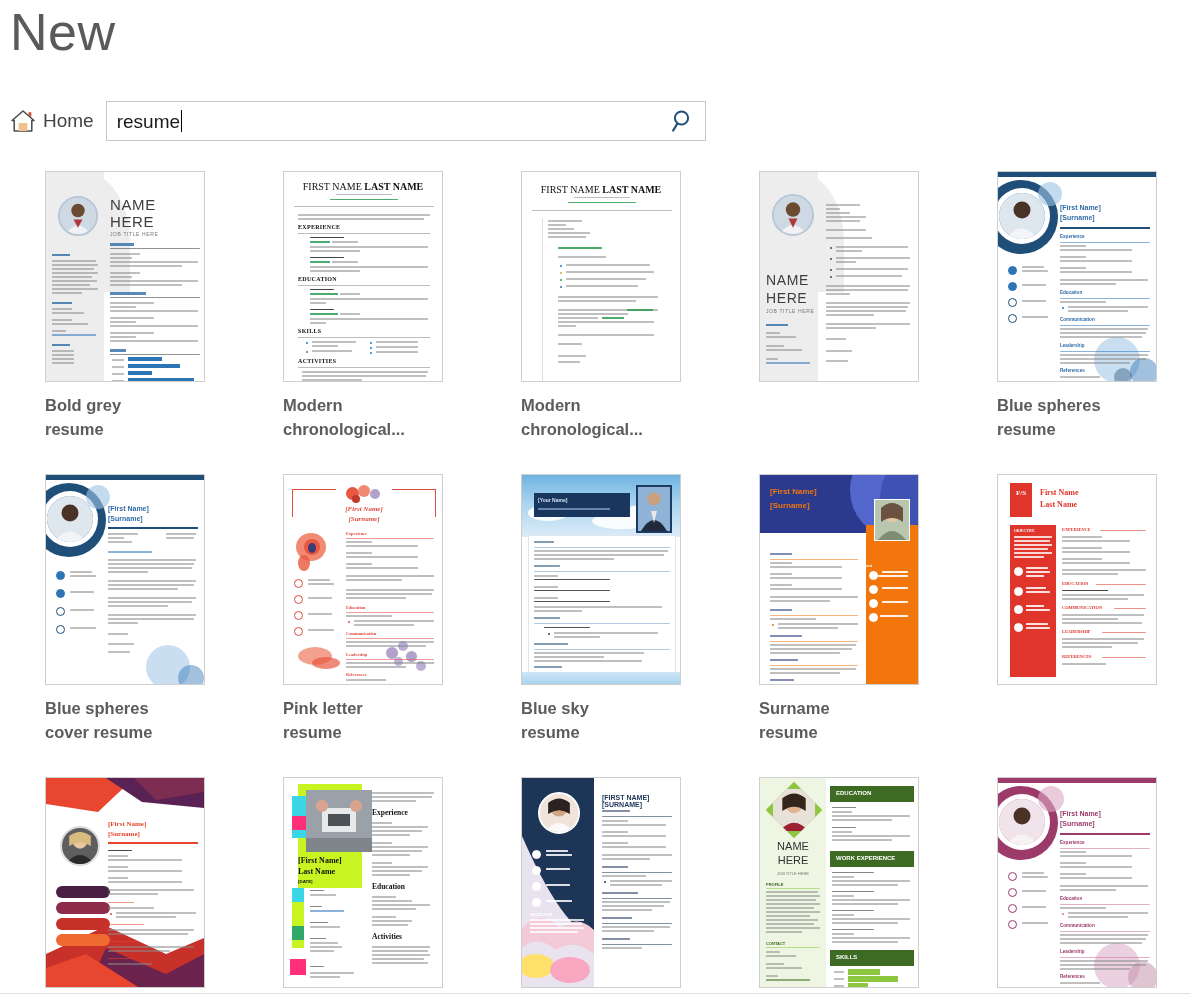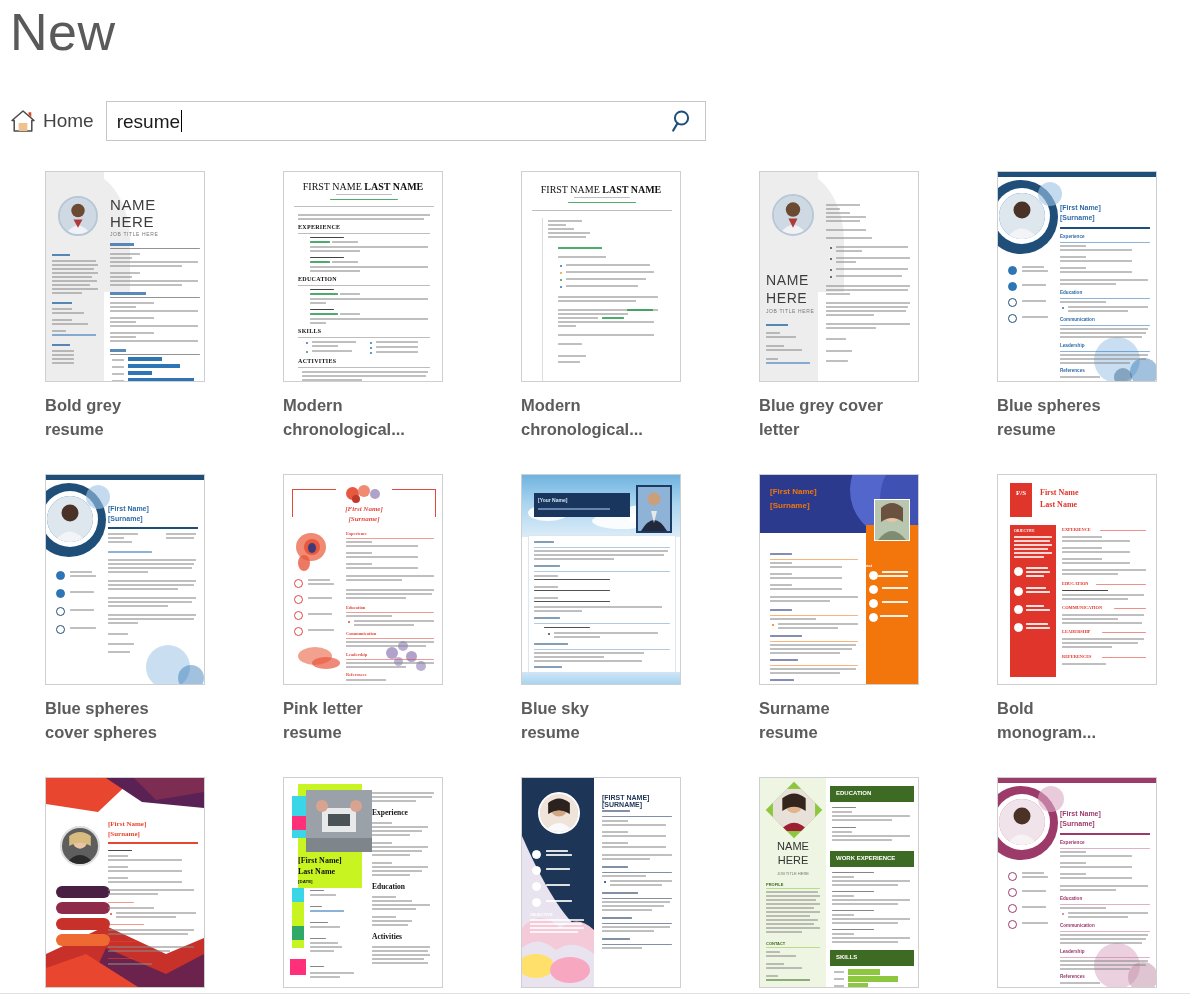--- a/index.html
+++ b/index.html
@@ -413,24 +413,20 @@
           <div class="ph" style="left:66px;top:134px;width:82px;"></div>
           <div class="ph" style="left:66px;top:138px;width:80px;"></div>
           <div class="ph" style="left:66px;top:142px;width:48px;"></div>
           <div class="ph" style="left:66px;top:151px;width:84px;"></div>
           <div class="ph" style="left:66px;top:155px;width:50px;"></div>
           <div class="ph" style="left:66px;top:166px;width:20px;"></div>
           <div class="ph" style="left:66px;top:178px;width:26px;"></div>
           <div class="ph" style="left:66px;top:188px;width:22px;"></div>
         </div>
       </div>
-      <div class="tpl-label">
-        <div>Blue grey cover</div>
-        <div>letter</div>
-      </div>
     </div>
 
     <div class="tpl-card" style="left:997px;">
       <div class="thumb-wrap">
         <div class="doc">
           <div style="position:absolute;left:0;top:0;width:100%;height:5px;background:#1f4e79;"></div>
           <div class="sph" style="left:-14px;top:8px;width:74px;height:74px;background:#1f4e79;"></div>
           <div class="sph" style="left:-4px;top:16px;width:56px;height:56px;background:#fff;"></div>
           <div class="sph" style="left:1px;top:21px;width:46px;height:46px;background:#2e75b6;overflow:hidden;">
             <svg viewBox="0 0 46 46" style="position:absolute;inset:0;">
@@ -546,21 +542,21 @@
           <div class="ico-dot fill" style="left:10px;top:114px;"></div>
           <div class="ph" style="left:24px;top:116px;width:24px;"></div>
           <div class="ico-dot" style="left:10px;top:132px;"></div>
           <div class="ph" style="left:24px;top:134px;width:24px;"></div>
           <div class="ico-dot" style="left:10px;top:150px;"></div>
           <div class="ph" style="left:24px;top:152px;width:26px;"></div>
         </div>
       </div>
       <div class="tpl-label">
         <div>Blue spheres</div>
-        <div>cover spheres</div>
+        <div>cover resume</div>
       </div>
     </div>
 
     <div class="tpl-card" style="left:283px;">
       <div class="thumb-wrap">
         <div class="doc">
           <div class="pf-brk" style="left:8px;top:14px;width:44px;height:28px;border-right:none;border-bottom:none;"></div>
           <div class="pf-brk" style="left:108px;top:14px;width:44px;height:28px;border-left:none;border-bottom:none;"></div>
           <div class="petal" style="left:62px;top:12px;width:13px;height:13px;background:#e8573f;"></div>
           <div class="petal" style="left:74px;top:10px;width:12px;height:12px;background:#f08a72;"></div>
@@ -801,24 +797,20 @@
           <div class="ph" style="left:64px;top:147px;width:80px;"></div>
           <div class="bm-sec" style="left:64px;top:154px;font-size:4.4px;">LEADERSHIP</div>
           <div class="ph" style="left:104px;top:157px;width:44px;background:#e0352b;height:1px;"></div>
           <div class="ph" style="left:64px;top:163px;width:82px;"></div>
           <div class="ph" style="left:64px;top:167px;width:76px;"></div>
           <div class="ph" style="left:64px;top:171px;width:50px;"></div>
           <div class="bm-sec" style="left:64px;top:179px;font-size:4.4px;">REFERENCES</div>
           <div class="ph" style="left:104px;top:182px;width:44px;background:#e0352b;height:1px;"></div>
           <div class="ph" style="left:64px;top:188px;width:44px;"></div>
         </div>
-      </div>
-      <div class="tpl-label">
-        <div>Bold</div>
-        <div>monogram...</div>
       </div>
     </div>
   </div>
 
   <div class="tpl-row" style="top:617px;">
 
     <div class="tpl-card" style="left:45px;">
       <div class="thumb-wrap">
         <div class="doc">
           <svg viewBox="0 0 158 209" style="position:absolute;inset:0;width:100%;height:100%;">

